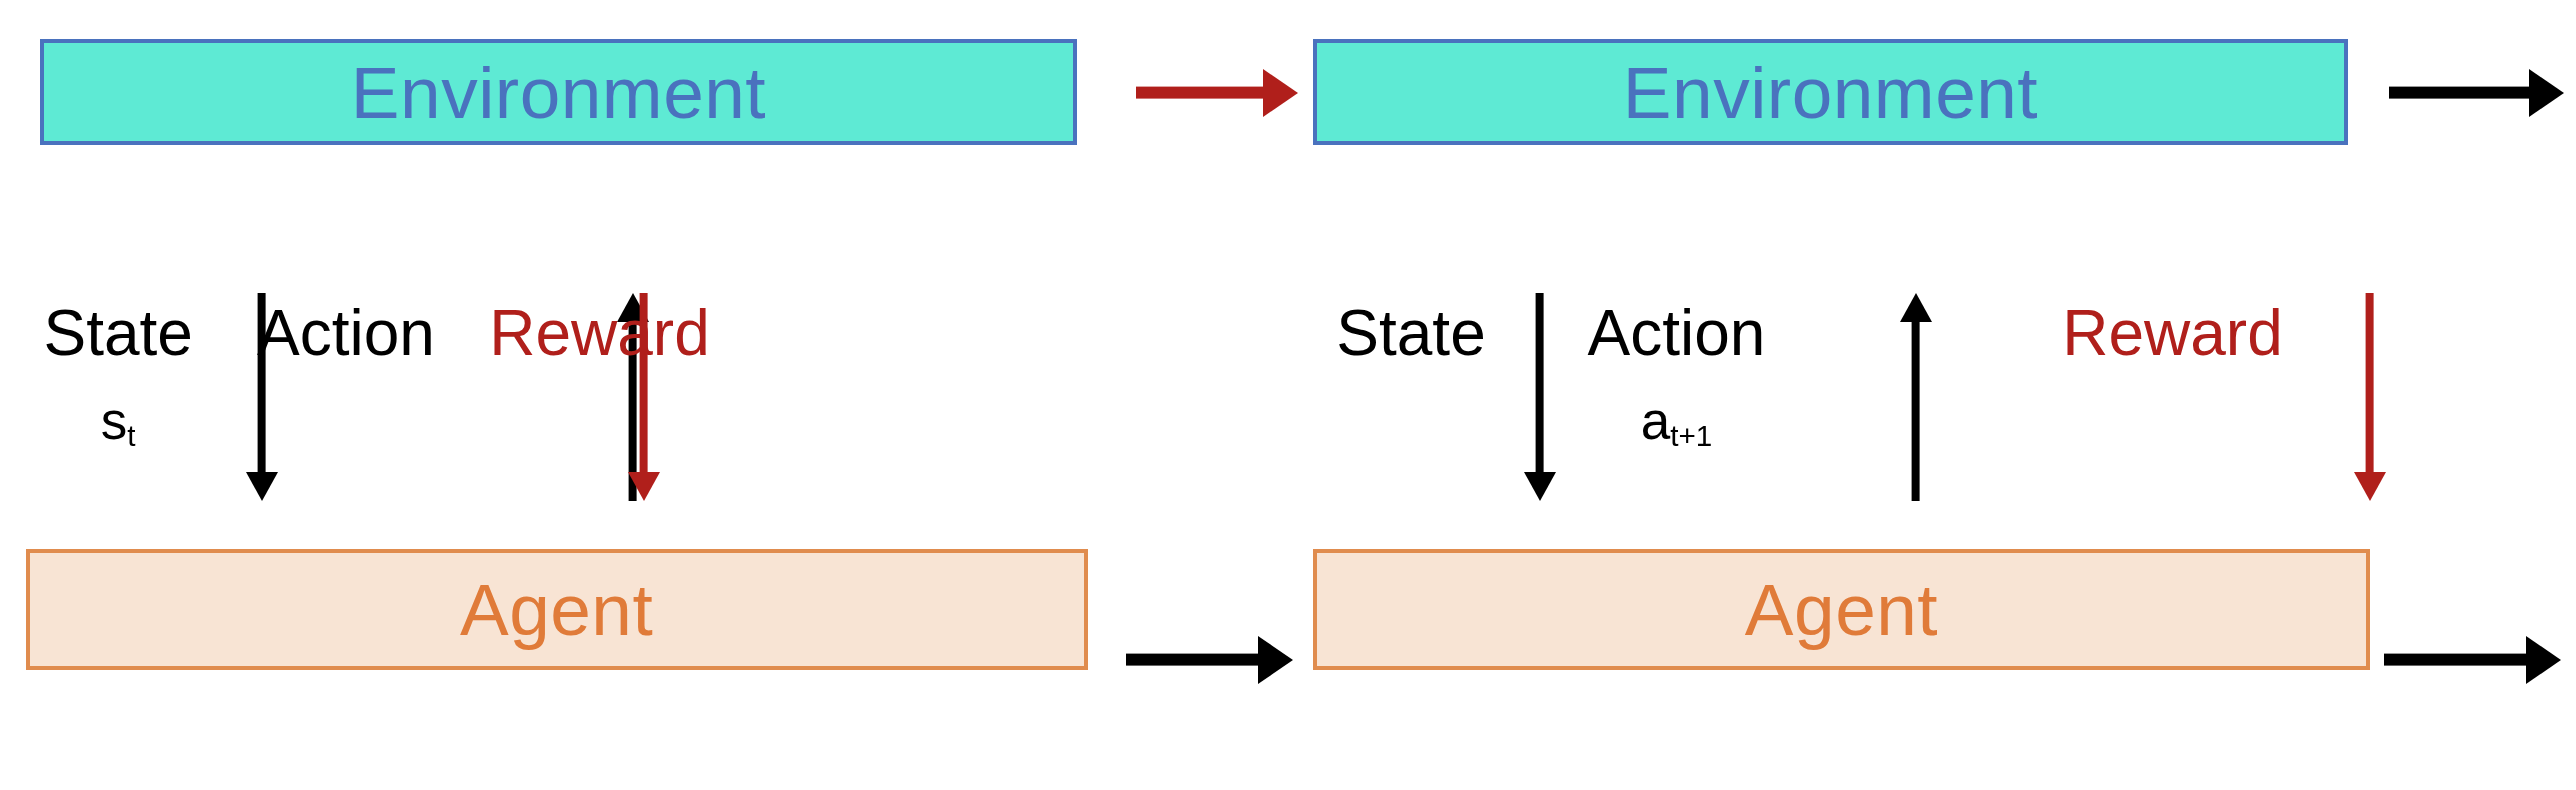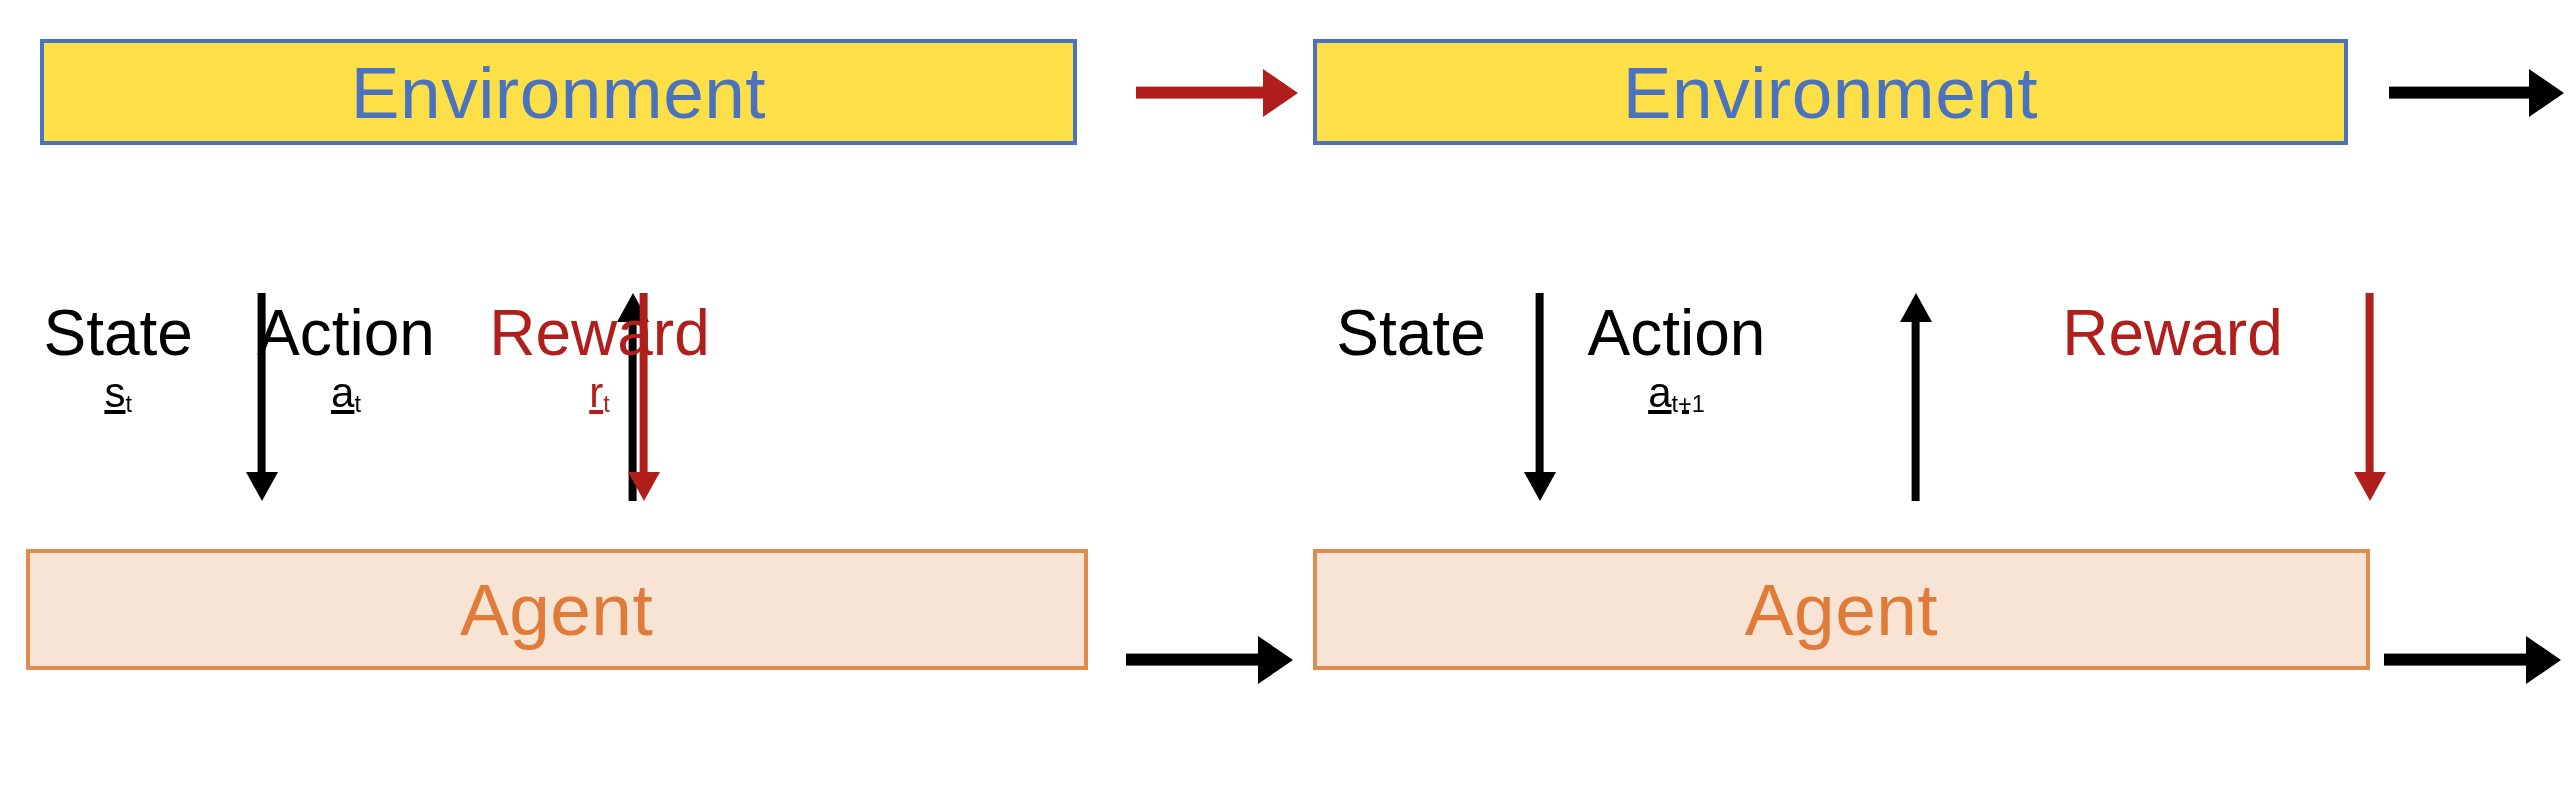--- a/index.html
+++ b/index.html
@@ -1,28 +1,28 @@
 <!DOCTYPE html>
 <html><head>
 <meta charset="utf-8">
 <style>
   html,body{margin:0;padding:0;background:#ffffff;}
   body{width:2576px;height:790px;font-family:"Liberation Sans",sans-serif;overflow:hidden;}
   #stage{position:relative;width:2576px;height:790px;background:#fff;}
 
   .box{position:absolute;box-sizing:border-box;display:flex;align-items:center;justify-content:center;}
-  .env-box{background:#fde047;border:4.9px solid #4a72be;}
+  .env-box{background:#5eead4;border:4.9px solid #4a72be;}
   .env-label{color:#4a72be;font-size:73px;line-height:1;font-weight:400;letter-spacing:0.5px;}
   .agent-box{background:#f8e4d4;border:4.9px solid #e08c4e;}
   .agent-label{color:#e07b39;font-size:73px;line-height:1;font-weight:400;letter-spacing:0.5px;}
 
   
   .lbl{position:absolute;text-align:center;line-height:1.0;}
   .lbl .word{font-size:64px;display:block;white-space:nowrap;}
-  .lbl .sym{font-size:42px;display:block;white-space:nowrap;margin-top:7px;text-decoration:underline;}
+  .lbl .sym{font-size:53px;display:block;white-space:nowrap;margin-top:29px;}
   .lbl .sym sub{font-size:0.56em;vertical-align:baseline;position:relative;top:0.22em;letter-spacing:0px;}
   .black{color:#000000;}
   .red{color:#b01f1b;}
 
   
   .varrow{position:absolute;}
   .varrow .shaft{position:absolute;left:50%;transform:translateX(-50%);width:8.8px;}
   .varrow .head{position:absolute;left:50%;transform:translateX(-50%);width:0;height:0;
                 border-left:16.7px solid transparent;border-right:16.7px solid transparent;}
   .varrow.down .shaft{top:0;}
@@ -56,30 +56,28 @@
     <span class="word">State</span>
     <span class="sym"><span>s</span><sub>t</sub></span>
   </div>
   <div class="varrow down vb" style="left:244px;top:293px;width:35px;height:208px;">
     <div class="shaft" style="height:179px;"></div>
       <div class="head"></div>
   </div>
 
   <div class="lbl black" style="left:228px;top:301px;width:236px;">
     <span class="word">Action</span>
-    <span class="sym"><span>a</span><sub>t</sub></span>
   </div>
   <div class="varrow up vb" style="left:615px;top:293px;width:35px;height:208px;">
     <div class="shaft" style="height:179px;"></div>
       <div class="head"></div>
   </div>
 
   <div class="lbl red" style="left:452px;top:301px;width:295px;">
     <span class="word">Reward</span>
-    <span class="sym"><span>r</span><sub>t</sub></span>
   </div>
   <div class="varrow down vr" style="left:626px;top:293px;width:35px;height:208px;">
     <div class="shaft" style="height:179px;"></div>
       <div class="head"></div>
   </div>
 
   <div class="box env-box" style="left:1313px;top:39px;width:1035px;height:106px;">
     <span class="env-label">Environment</span>
   </div>
 

